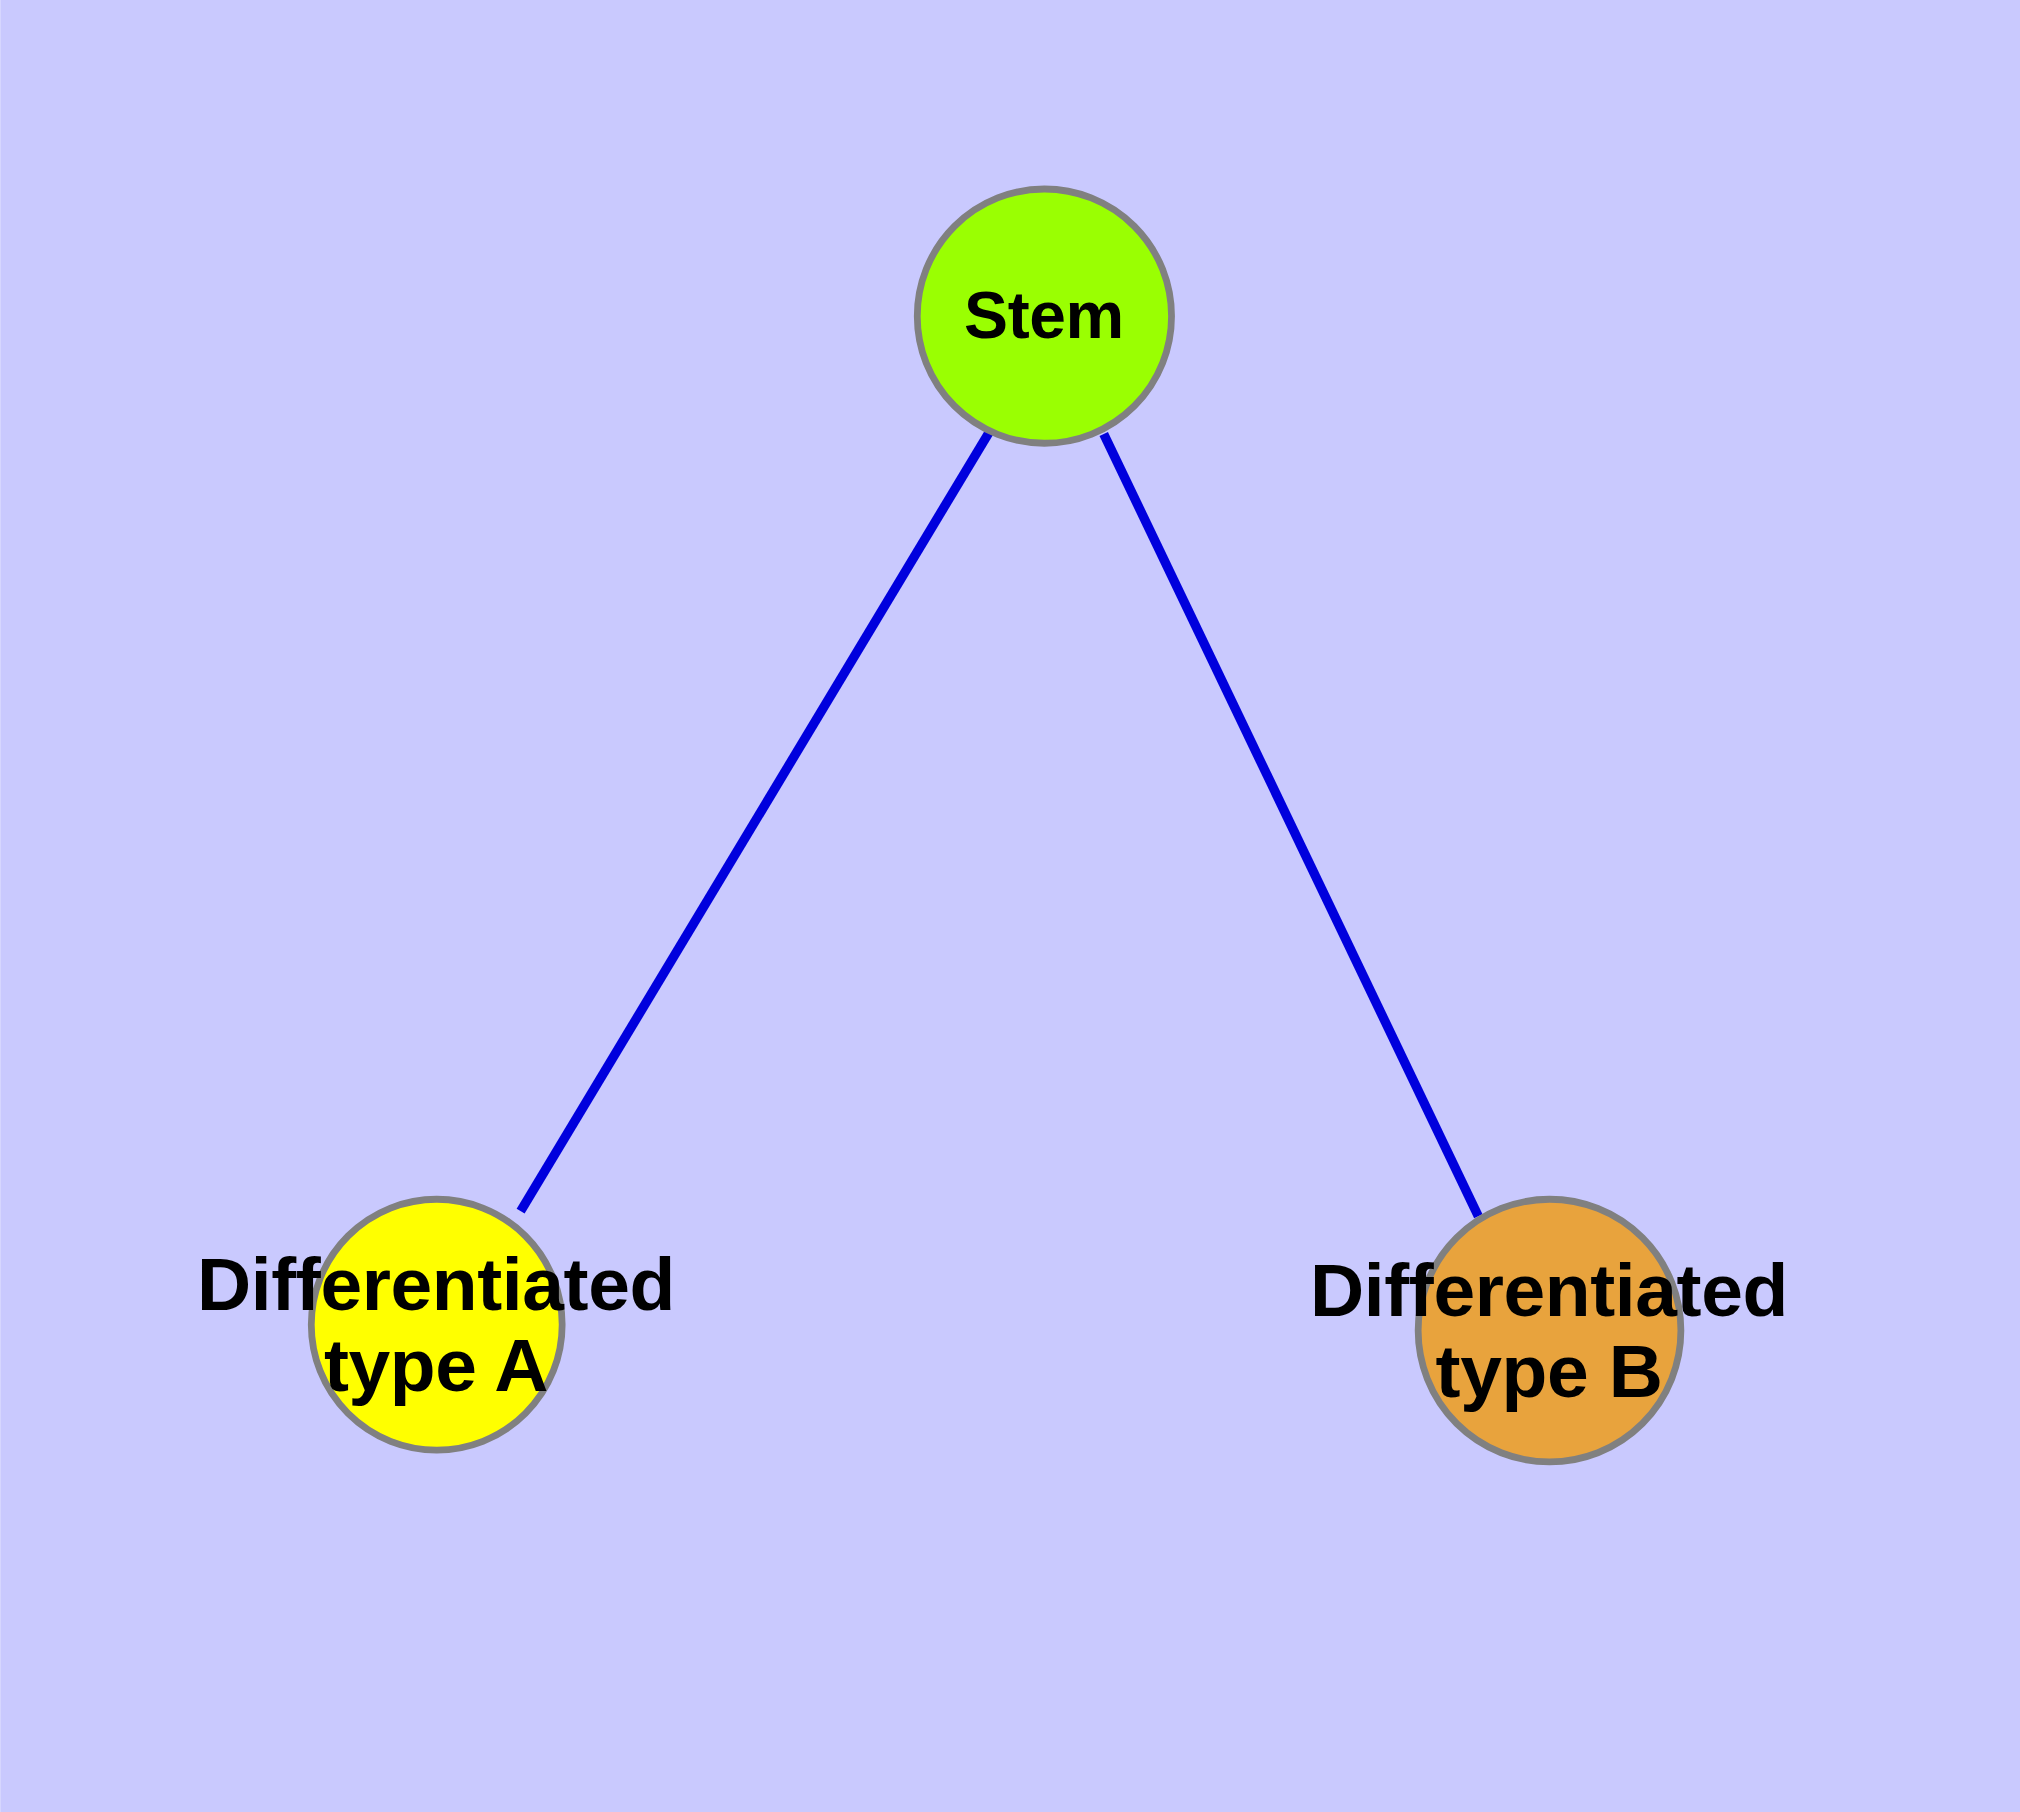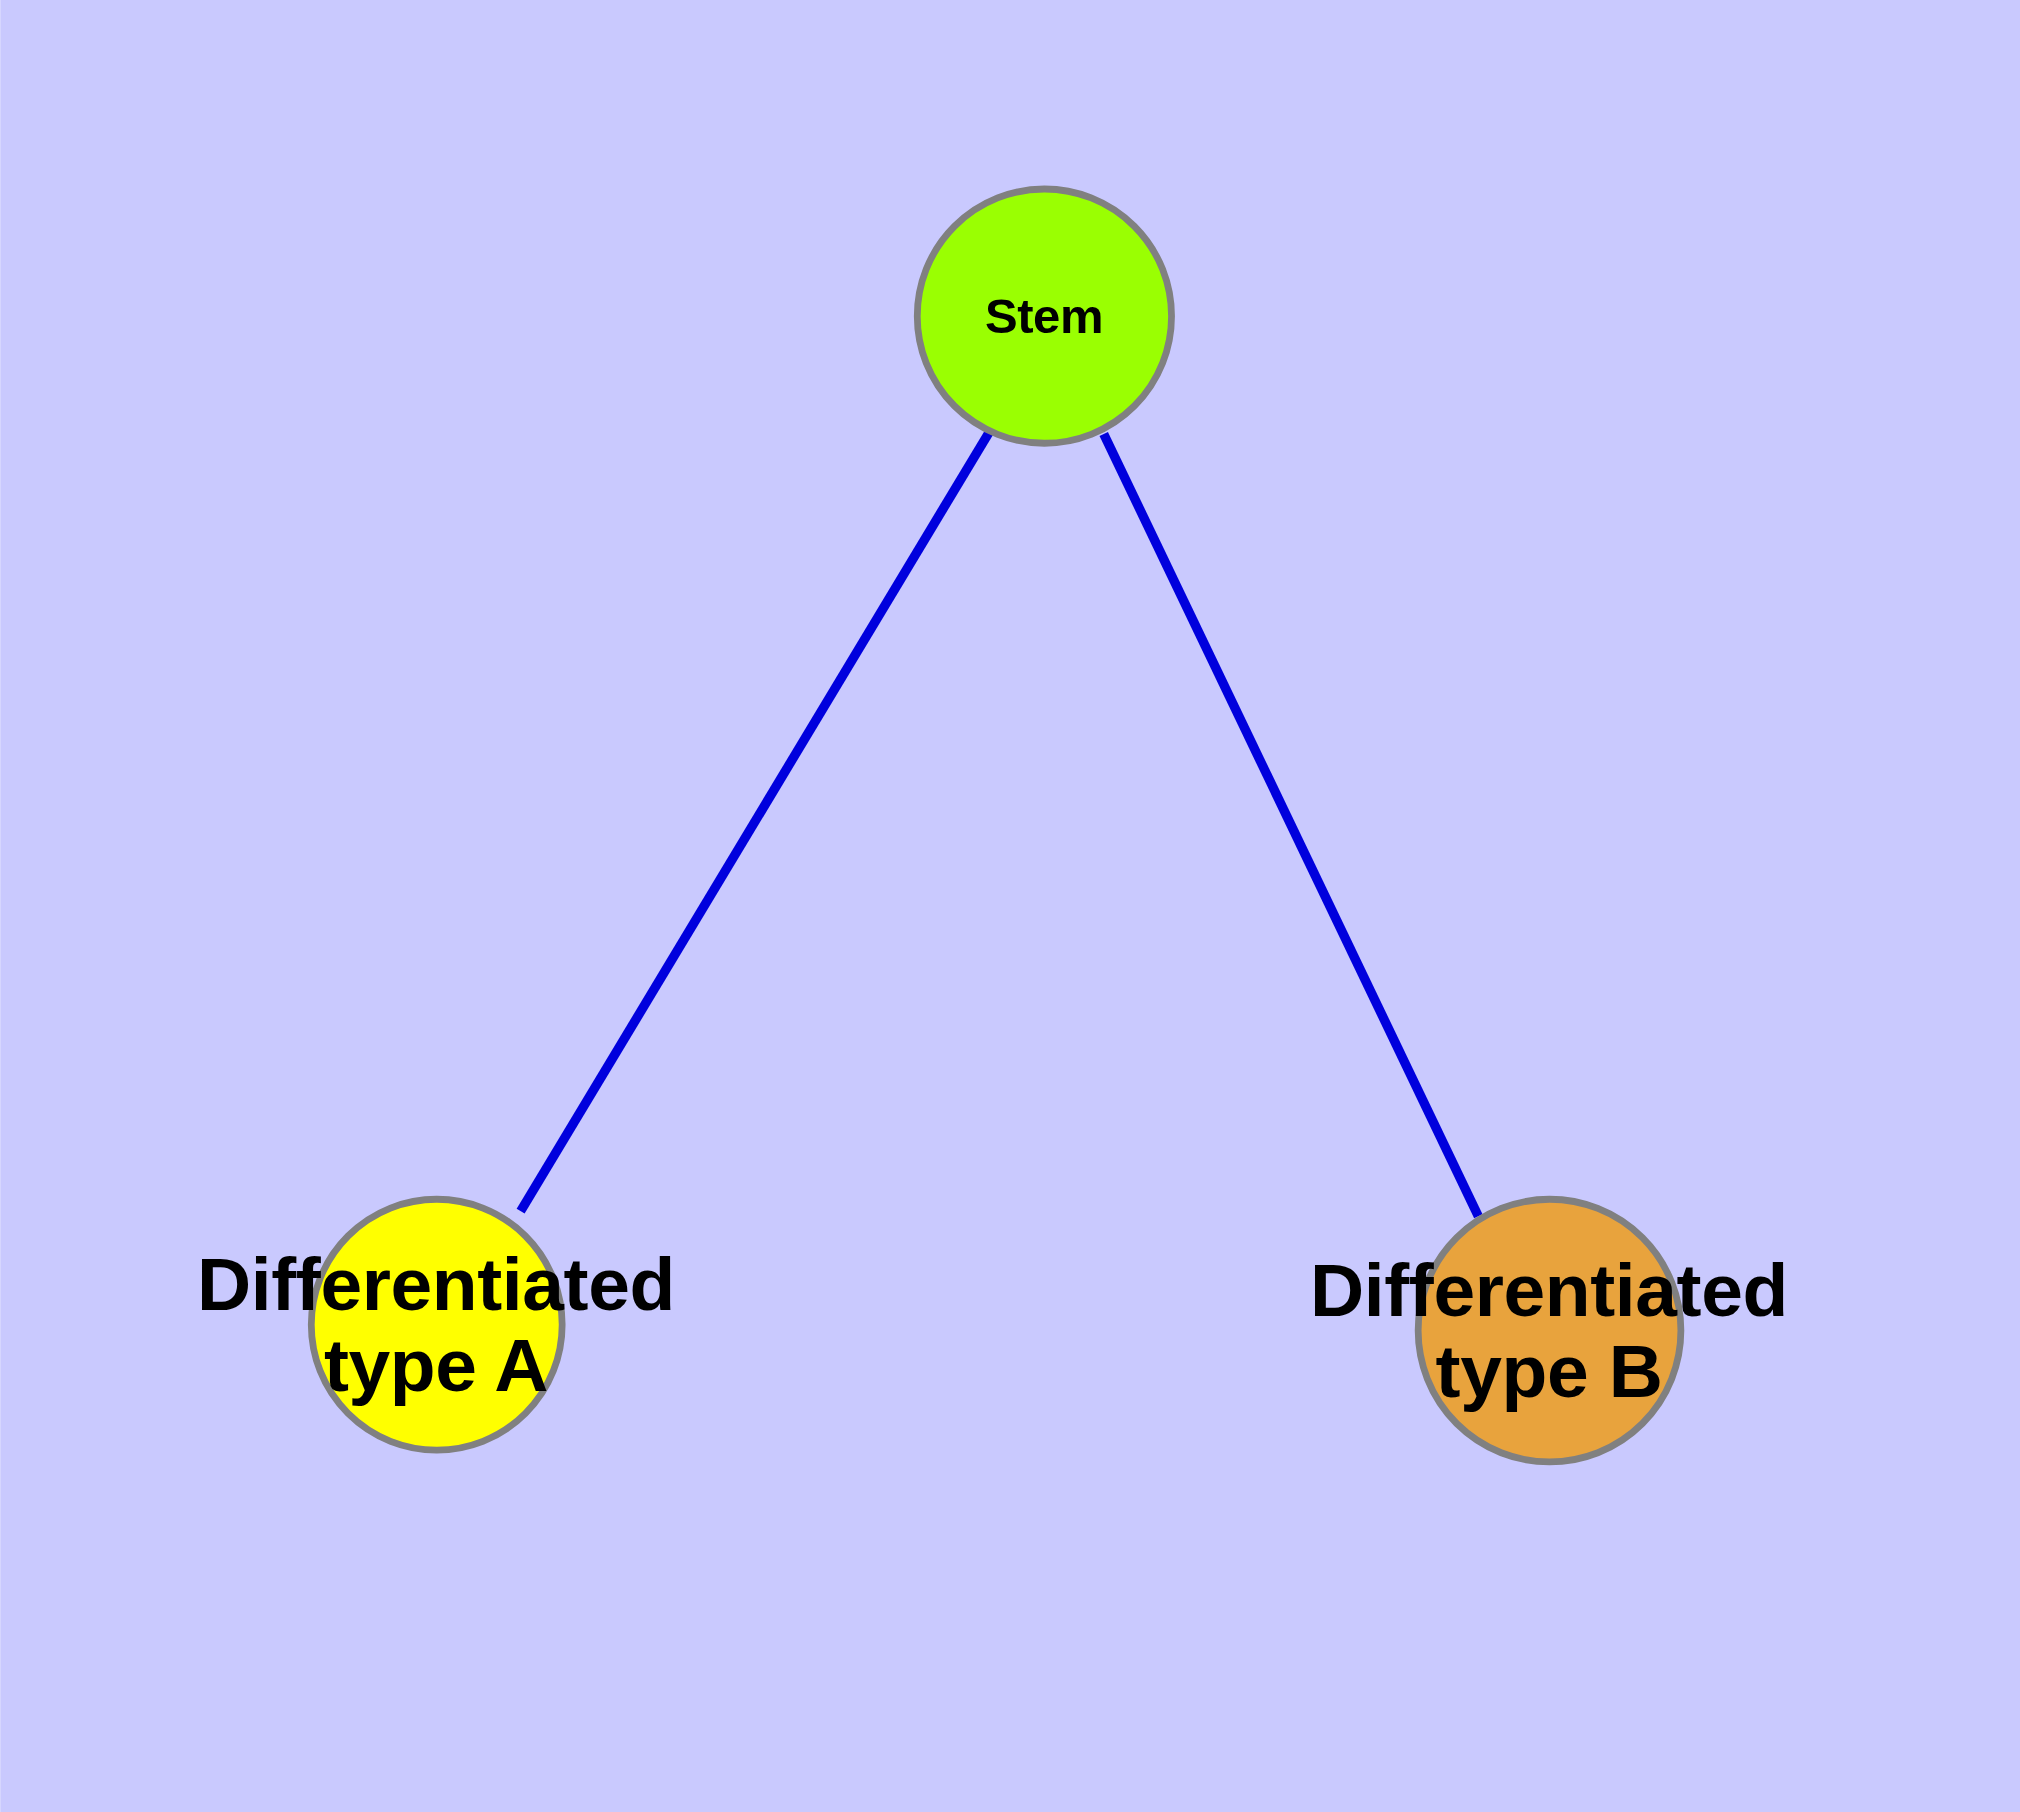--- a/index.html
+++ b/index.html
@@ -27,21 +27,21 @@
     position: absolute;
     transform: translate(-50%, -50%);
     text-align: center;
     font-weight: bold;
     color: #000000;
     white-space: pre;
     line-height: 1.08;
     pointer-events: none;
     letter-spacing: -0.4px;
   }
-  #label-stem       { font-size: 49px; }
+  #label-stem       { font-size: 66px; }
   #label-diff-a     { font-size: 75px; }
   #label-diff-b     { font-size: 75px; }
 </style>
 </head>
 <body>
 
 <div id="canvas" style="width: 2021px; height: 1812px;">
 
   <svg id="graph-svg" viewBox="0 0 2384 2138" xmlns="http://www.w3.org/2000/svg">
 

